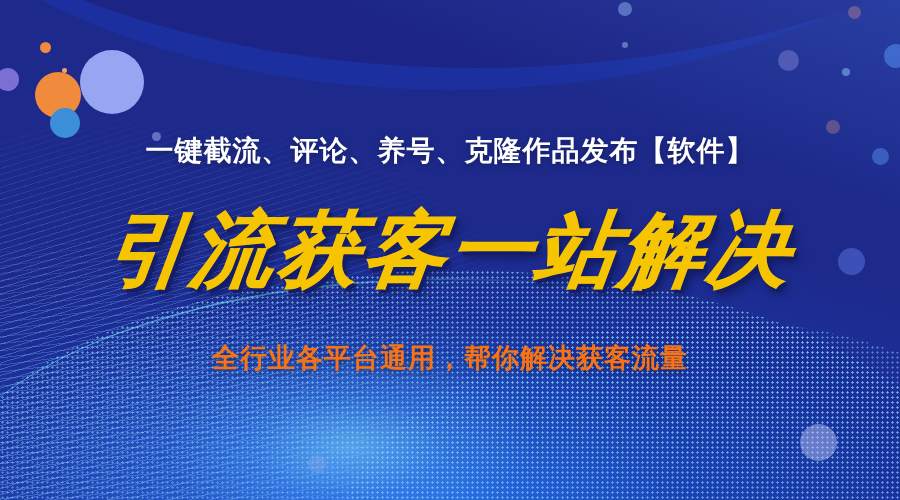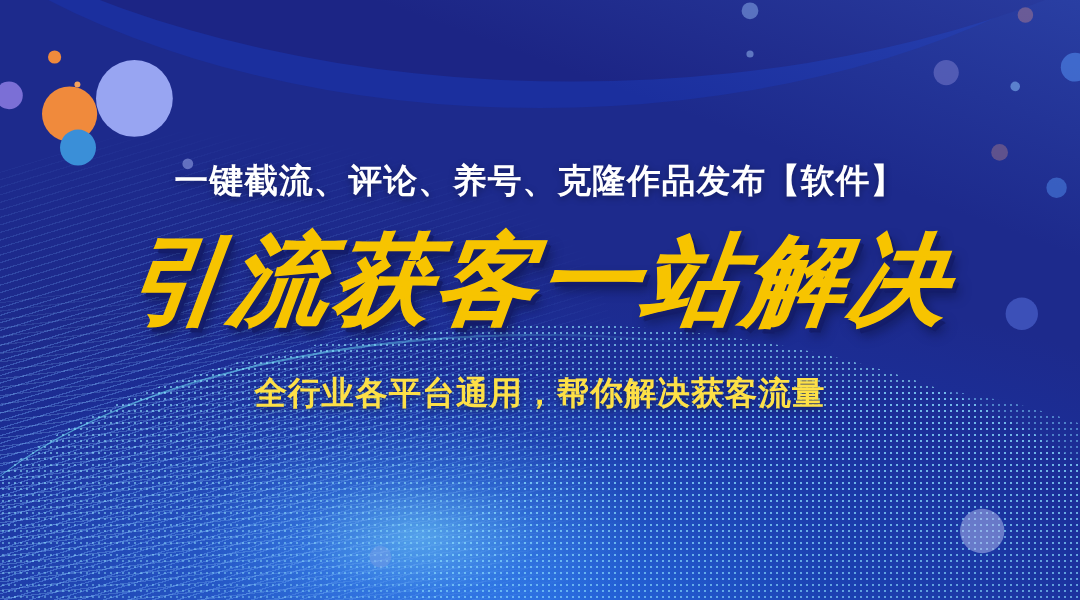--- a/index.html
+++ b/index.html
@@ -157,20 +157,21 @@
     border-radius: 50%;
   }
 
   
   .content {
     position: absolute;
     inset: 0;
     display: flex;
     flex-direction: column;
     align-items: center;
+    gap: 15px;
   }
 
   .tagline {
     margin-top: 132px;
     font-size: 28px;
     font-weight: 700;
     letter-spacing: 1px;
     color: #ffffff;
     white-space: nowrap;
     text-shadow: 0 2px 6px rgba(0,0,0,0.35);
@@ -191,21 +192,21 @@
       4px 4px 0 #141d6b,
       5px 6px 10px rgba(8,12,50,0.55);
     transform: skewX(-7deg);
   }
 
   .subtitle {
     margin-top: 34px;
     font-size: 27px;
     font-weight: 700;
     letter-spacing: 1px;
-    color: #fde047;
+    color: #f97316;
     white-space: nowrap;
     text-shadow: 0 2px 6px rgba(0,0,0,0.35);
   }
 </style>
 </head>
 <body>
 
 <div id="banner">
 
   <div class="layer bg-base"></div>

